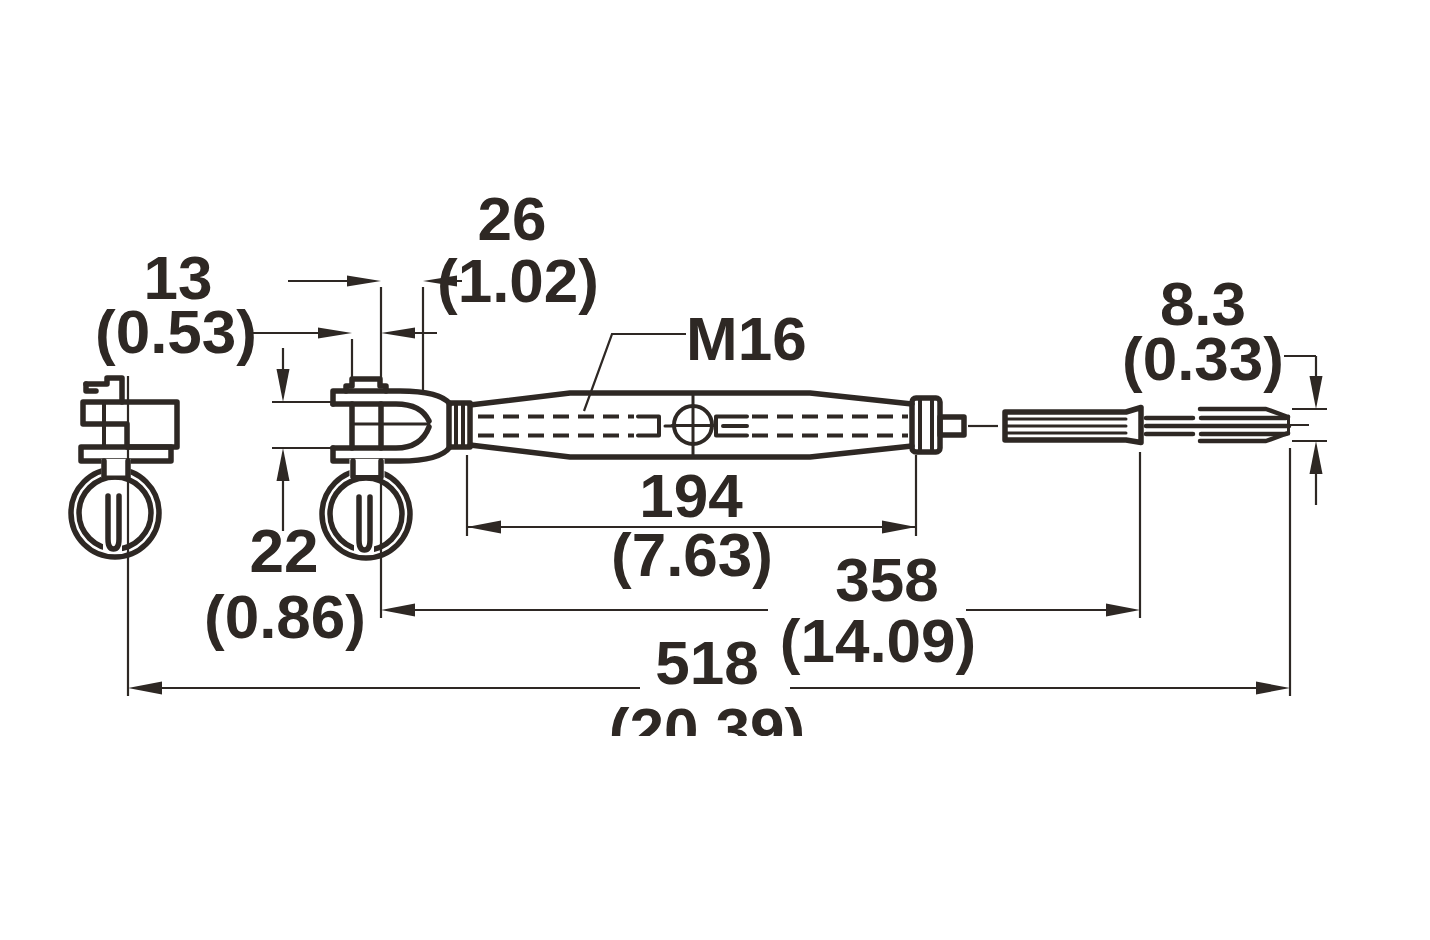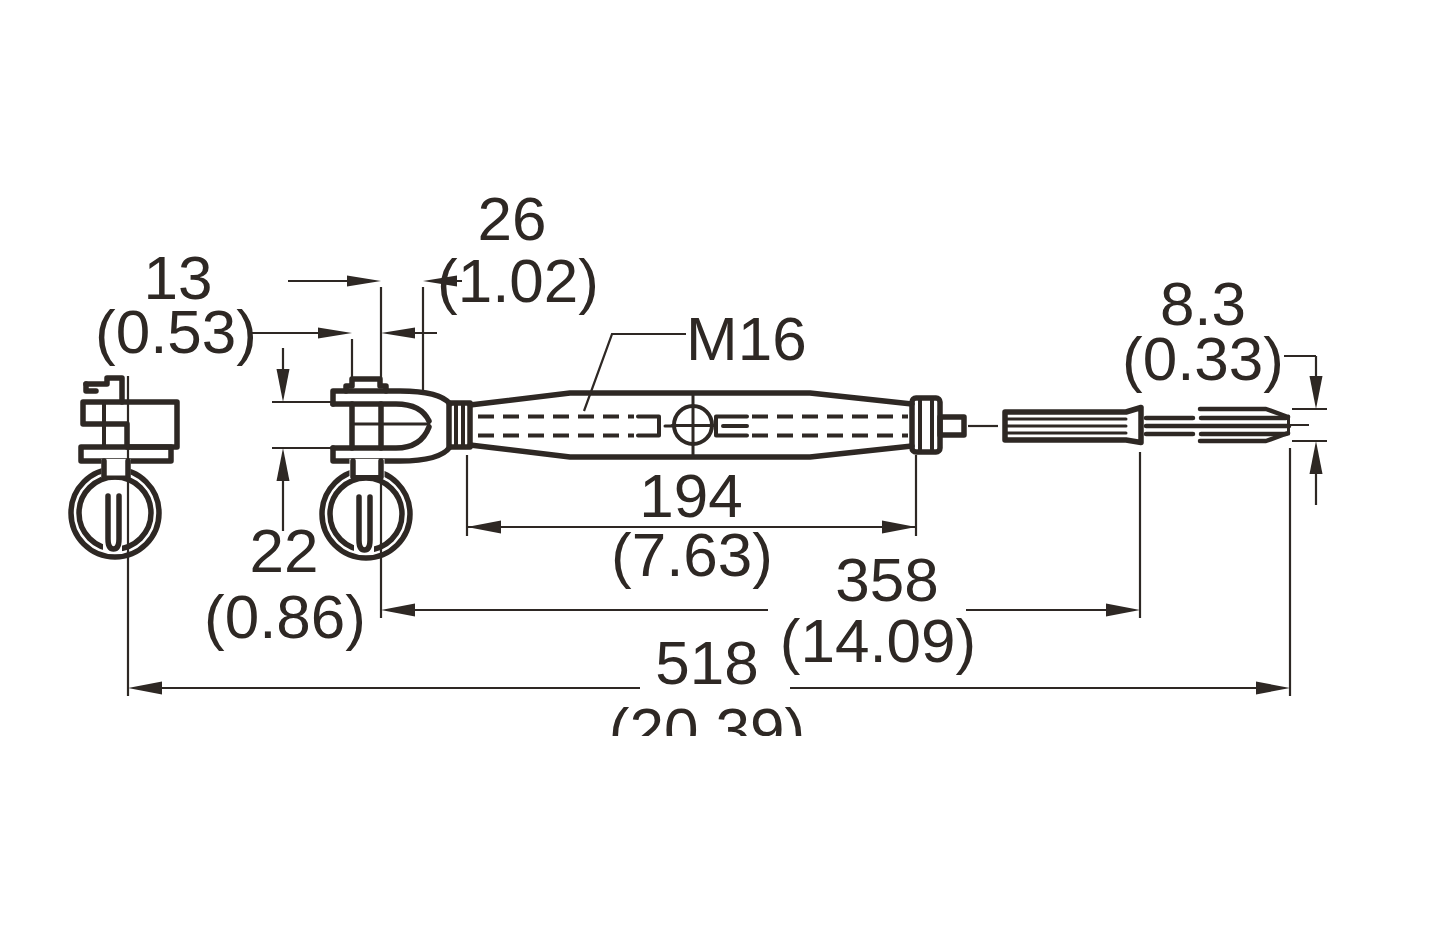--- a/index.html
+++ b/index.html
@@ -1,17 +1,17 @@
 <!DOCTYPE html>
 <html style="--ink: #2e2824; --bg: #ffffff;"><head>
 <meta charset="utf-8">
 <style>
   :root { --ink:#2e2824; --bg:#ffffff; }
   html,body { margin:0; padding:0; background:var(--bg); }
-  .stage { width:1430px; height:736px; position:relative; background:var(--bg); overflow:hidden; }
+  .stage { width:1430px; height:736px; position:relative; background:var(--bg); overflow:hidden;font-weight:bold; }
   svg { display:block; }
   .k  { fill:none; stroke:var(--ink); stroke-width:5.5; stroke-linecap:round; stroke-linejoin:round; }
   .m  { fill:none; stroke:var(--ink); stroke-width:4;   stroke-linecap:round; stroke-linejoin:round; }
   .n  { fill:none; stroke:var(--ink); stroke-width:3;   stroke-linecap:round; stroke-linejoin:round; }
   .w  { fill:none; stroke:var(--ink); stroke-width:4.5; stroke-linecap:round; stroke-linejoin:round; }
   .d  { fill:none; stroke:var(--ink); stroke-width:2.2; stroke-linecap:butt; }
   .hid{ fill:none; stroke:var(--ink); stroke-width:4; stroke-dasharray:16 9; stroke-linecap:butt; }
   .ah { fill:var(--ink); stroke:none; }
   .mask { fill:var(--bg); stroke:none; }
   .t  { font-family:"Liberation Sans","DejaVu Sans",sans-serif; font-size:62px; fill:var(--ink); }

